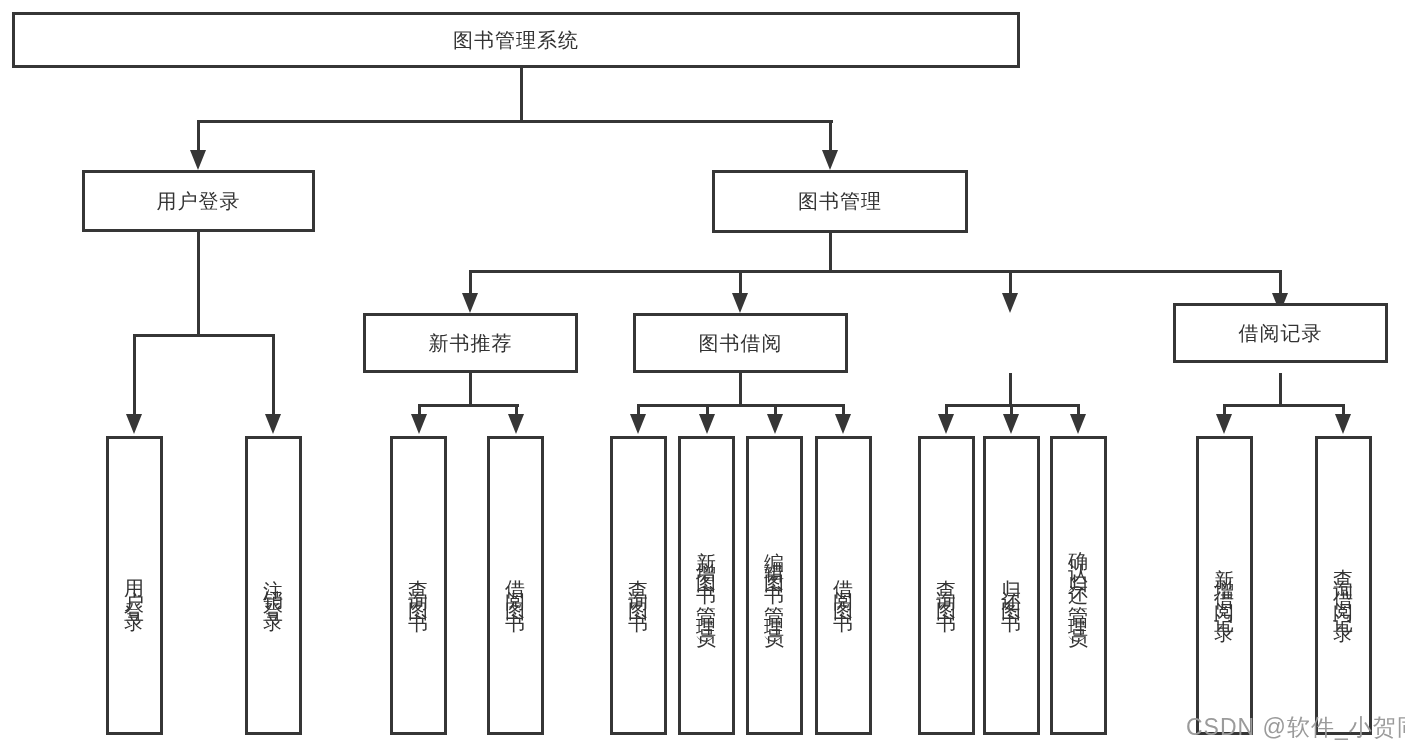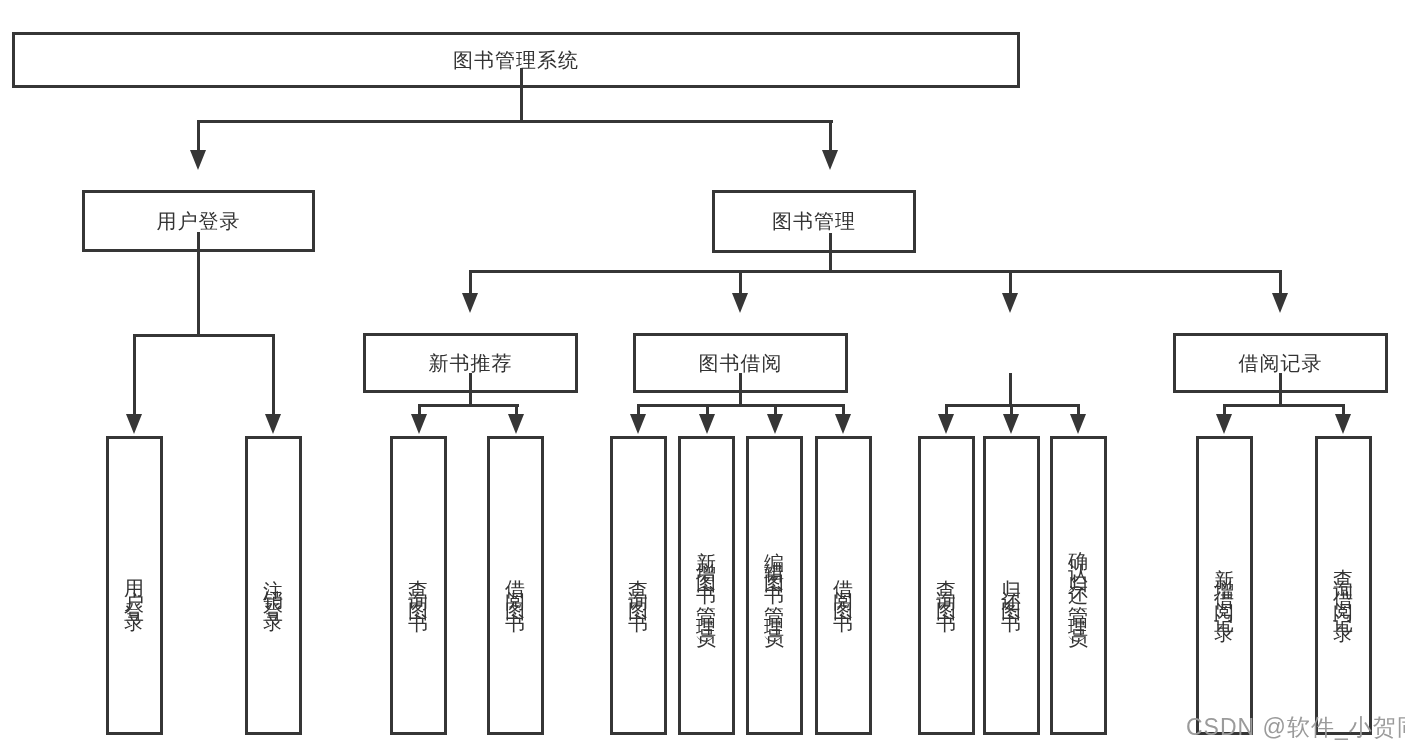--- a/index.html
+++ b/index.html
@@ -19,21 +19,20 @@
   }
   .box{
     position:absolute;
     box-sizing:border-box;
     border:3px solid var(--line);
     background:var(--background);
     display:flex;align-items:center;justify-content:center;
     font-size:20px;
     letter-spacing:1px;
     white-space:nowrap;
-    margin-top:20px;
   }
   .vbox{
     position:absolute;
     box-sizing:border-box;
     width:57px;height:299px;
     border:3px solid var(--line);
     background:var(--background);
     display:flex;align-items:center;justify-content:center;
     writing-mode:vertical-rl;
     text-orientation:mixed;
@@ -66,21 +65,21 @@
   <div class="box" style="left:12px;top:12px;width:1008px;height:56px;">图书管理系统</div>
 
   <div class="vline" style="left:520px;top:68px;height:52px;"></div>
   <div class="hline" style="left:197px;top:120px;width:636px;"></div>
   <div class="vline" style="left:197px;top:120px;height:32px;"></div>
   <div class="arr" style="left:190px;top:150px;"></div>
   <div class="vline" style="left:829px;top:120px;height:32px;"></div>
   <div class="arr" style="left:822px;top:150px;"></div>
 
   <div class="box" style="left:82px;top:170px;width:233px;height:62px;">用户登录</div>
-  <div class="box" style="left:712px;top:170px;width:204px;height:63px;">图书管理</div>
+  <div class="box" style="left:712px;top:170px;width:256px;height:63px;">图书管理</div>
 
   <div class="vline" style="left:197px;top:232px;height:104px;"></div>
   <div class="hline" style="left:133px;top:334px;width:142px;"></div>
   <div class="vline" style="left:133px;top:334px;height:82px;"></div>
   <div class="vline" style="left:272px;top:334px;height:82px;"></div>
   <div class="arr" style="left:126px;top:414px;"></div>
   <div class="arr" style="left:265px;top:414px;"></div>
 
   <div class="vline" style="left:829px;top:233px;height:39px;"></div>
   <div class="hline" style="left:469px;top:270px;width:813px;"></div>
@@ -88,21 +87,21 @@
   <div class="vline" style="left:739px;top:270px;height:26px;"></div>
   <div class="vline" style="left:1009px;top:270px;height:26px;"></div>
   <div class="vline" style="left:1279px;top:270px;height:26px;"></div>
   <div class="arr" style="left:462px;top:293px;"></div>
   <div class="arr" style="left:732px;top:293px;"></div>
   <div class="arr" style="left:1002px;top:293px;"></div>
   <div class="arr" style="left:1272px;top:293px;"></div>
 
   <div class="box" style="left:363px;top:313px;width:215px;height:60px;">新书推荐</div>
   <div class="box" style="left:633px;top:313px;width:215px;height:60px;">图书借阅</div>
-  <div class="box" style="left:1173px;top:313px;width:215px;height:60px;">借阅记录</div>
+  <div class="box" style="left:1173px;top:303px;width:215px;height:60px;">借阅记录</div>
 
   <div class="vline" style="left:469px;top:373px;height:33px;"></div>
   <div class="hline" style="left:418px;top:404px;width:101px;"></div>
   <div class="vline" style="left:418px;top:404px;height:13px;"></div>
   <div class="vline" style="left:515px;top:404px;height:13px;"></div>
   <div class="arr" style="left:411px;top:414px;"></div>
   <div class="arr" style="left:508px;top:414px;"></div>
 
   <div class="vline" style="left:739px;top:373px;height:33px;"></div>
   <div class="hline" style="left:637px;top:404px;width:208px;"></div>

